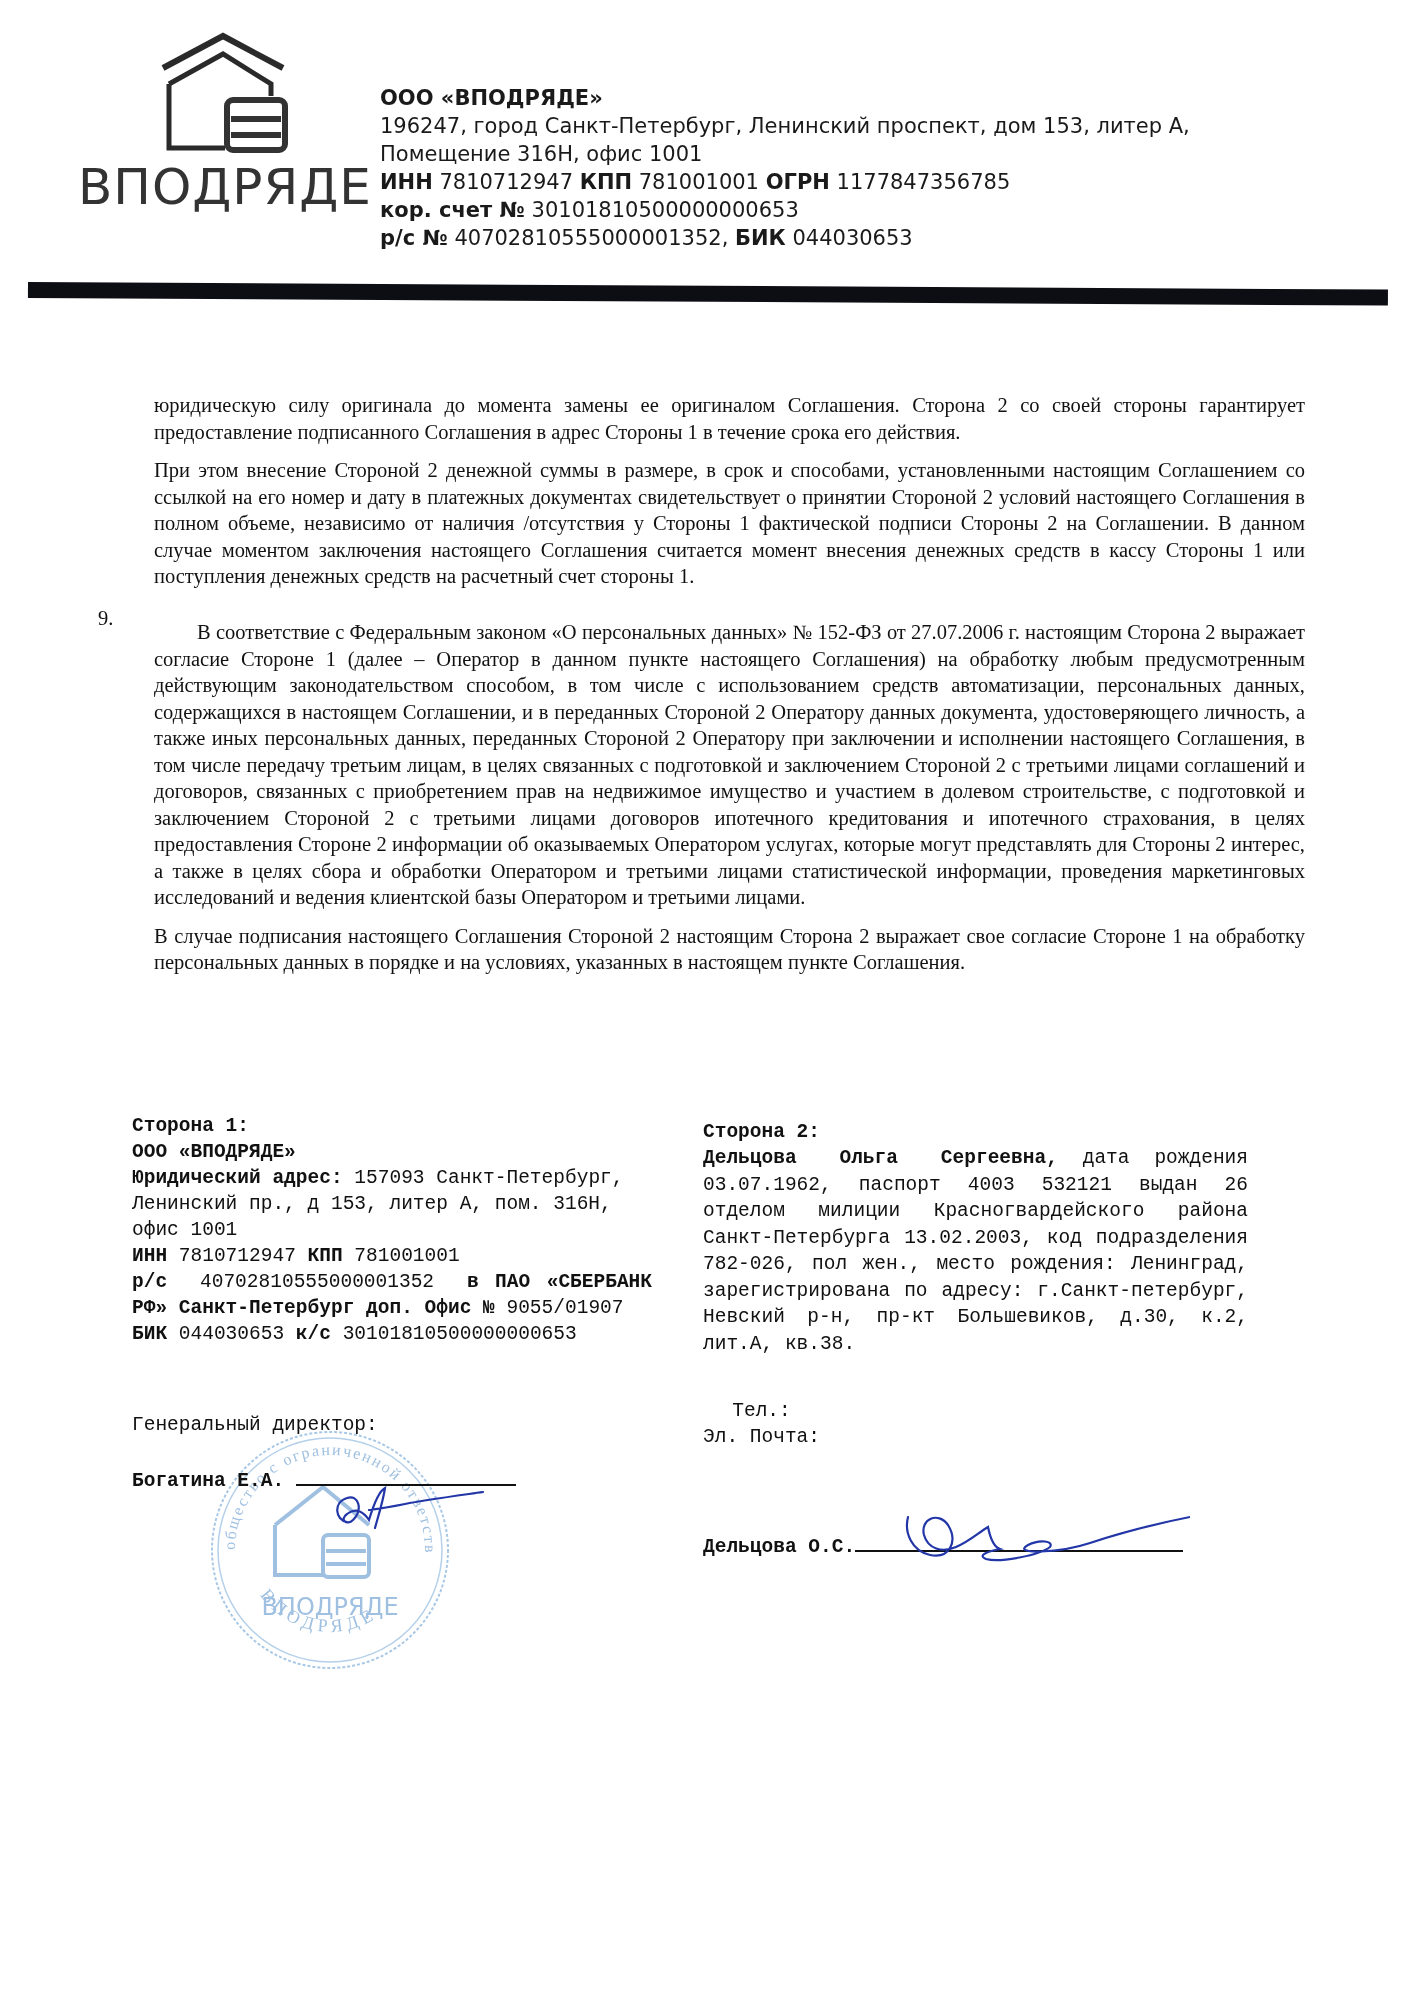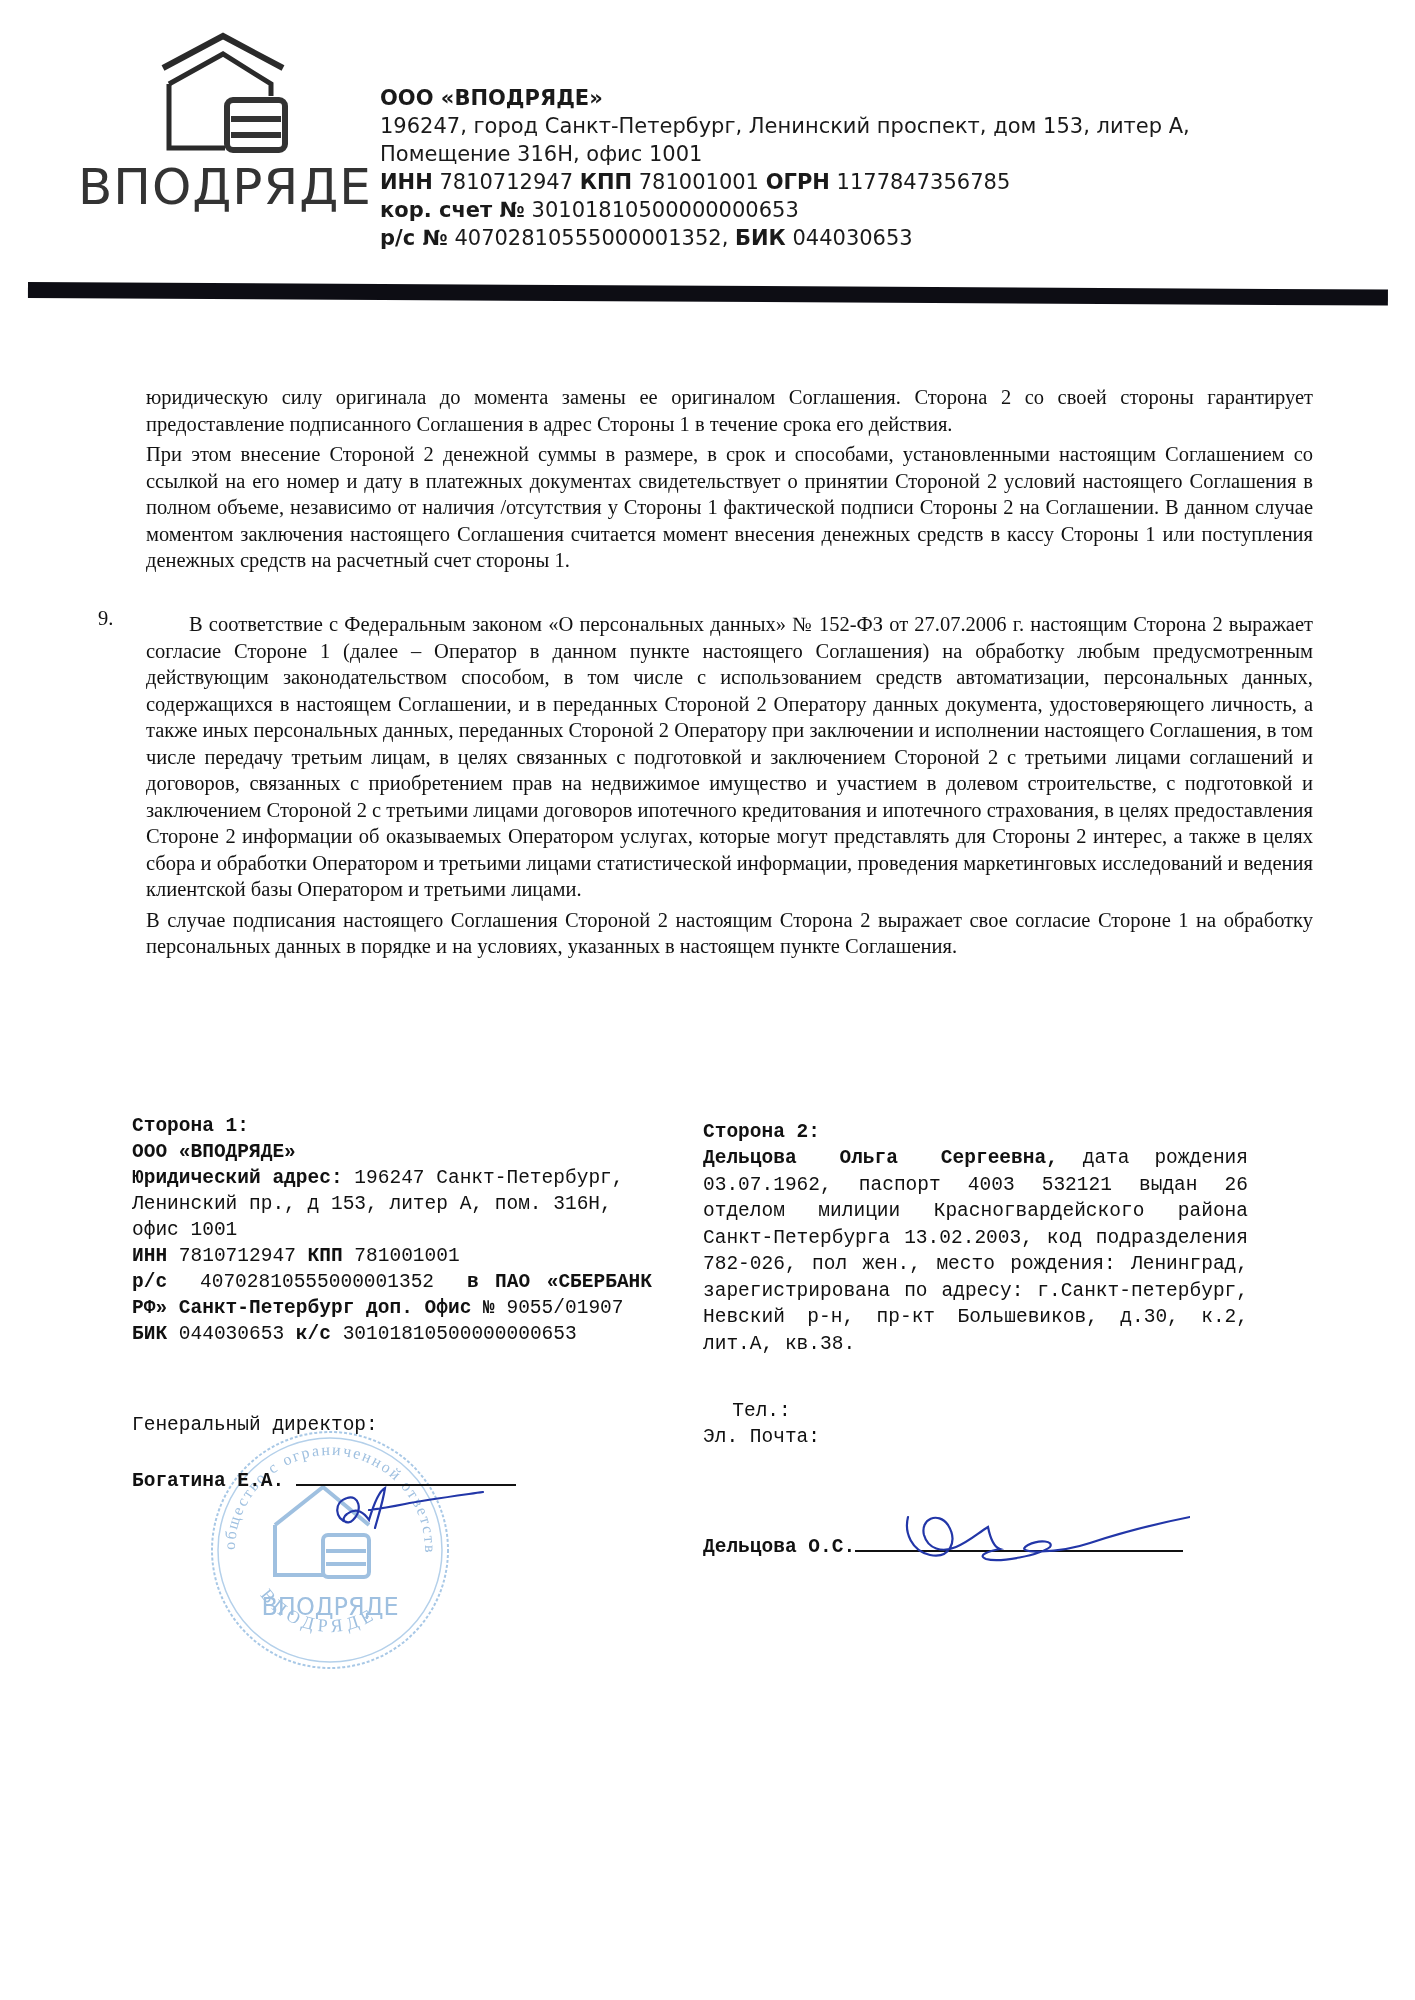--- a/index.html
+++ b/index.html
@@ -3,21 +3,21 @@
 <meta charset="utf-8">
 <style>
   html, body { margin: 0; padding: 0; background: #ffffff; }
   body { width: 1415px; height: 2000px; position: relative; overflow: hidden; color: #111; }
   .abs { position: absolute; }
   .letterhead-text { font-family: "DejaVu Sans", sans-serif; font-size: 21px; line-height: 28px; color: #1a1a1a; }
   .letterhead-text b { font-weight: bold; }
   .brand-word { font-family: "DejaVu Sans", sans-serif; font-size: 50px; letter-spacing: 1px; color: #333; font-weight: normal; }
   .rule { left: 28px; top: 282px; width: 1360px; height: 16px; background: #0d0d14; transform: rotate(0.32deg); transform-origin: left top; }
   .body-text { font-family: "Liberation Serif", serif; font-size: 20.5px; line-height: 26.5px; color: #111; text-align: justify; }
-  .para { margin: 4px; text-align: justify; text-align-last: left; }
+  .para { margin: 12px; text-align: justify; text-align-last: left; }
   .item-num { font-family: "Liberation Serif", serif; font-size: 20.5px; }
   .sig-block { font-family: Liberation Mono, monospace; font-size: 19.5px; line-height: 26px; color: #111; }
   .sig-block b { font-weight: bold; }
   .justify { text-align: justify; }
   .sig-line { display: inline-block; border-bottom: 2px solid #111; vertical-align: baseline; }
   .stamp { left: 205px; top: 1425px; width: 250px; height: 250px; }
   .signature { pointer-events: none; }
 </style>
 </head>
 <body>
@@ -62,21 +62,21 @@
 <div class="abs item-num" style="left:98px;top:607px;">9.</div>
 <div class="abs body-text" style="left:142px;top:607px;width:1175px;">
   <p class="para" style="text-indent:43px;">В соответствие с Федеральным законом «О персональных данных» № 152-ФЗ от 27.07.2006 г. настоящим Сторона 2 выражает согласие Стороне 1 (далее – Оператор в данном пункте настоящего Соглашения) на обработку любым предусмотренным действующим законодательством способом, в том числе с использованием средств автоматизации, персональных данных, содержащихся в настоящем Соглашении, и в переданных Стороной 2 Оператору данных документа, удостоверяющего личность, а также иных персональных данных, переданных Стороной 2 Оператору при заключении и исполнении настоящего Соглашения, в том числе передачу третьим лицам, в целях связанных с подготовкой и заключением Стороной 2 с третьими лицами соглашений и договоров, связанных с приобретением прав на недвижимое имущество и участием в долевом строительстве, с подготовкой и заключением Стороной 2 с третьими лицами договоров ипотечного кредитования и ипотечного страхования, в целях предоставления Стороне 2 информации об оказываемых Оператором услугах, которые могут представлять для Стороны 2 интерес, а также в целях сбора и обработки Оператором и третьими лицами статистической информации, проведения маркетинговых исследований и ведения клиентской базы Оператором и третьими лицами.</p>
   <p class="para">В случае подписания настоящего Соглашения Стороной 2 настоящим Сторона 2 выражает свое согласие Стороне 1 на обработку персональных данных в порядке и на условиях, указанных в настоящем пункте Соглашения.</p>
 </div>
 
 <div class="abs sig-block" style="left:132px;top:1113px;width:520px;">
   <div><b>Сторона 1:</b></div>
   <div><b>ООО «ВПОДРЯДЕ»</b></div>
   <div>
-    <b>Юридический адрес:</b> <span>196247 Санкт-Петербург,</span>
+    <b>Юридический адрес:</b> <span>157093 Санкт-Петербург,</span>
   </div>
   <div>Ленинский пр., д 153, литер А, пом. 316Н, офис 1001</div>
   <div>
     <b>ИНН</b> <span>7810712947</span>
     <b>КПП</b> <span>781001001</span>
   </div>
   <div class="justify" style="text-align-last:justify;">
     <b>р/с</b>&nbsp; <span>40702810555000001352</span>&nbsp; <b>в ПАО «СБЕРБАНК</b>
   </div>
   <div>

